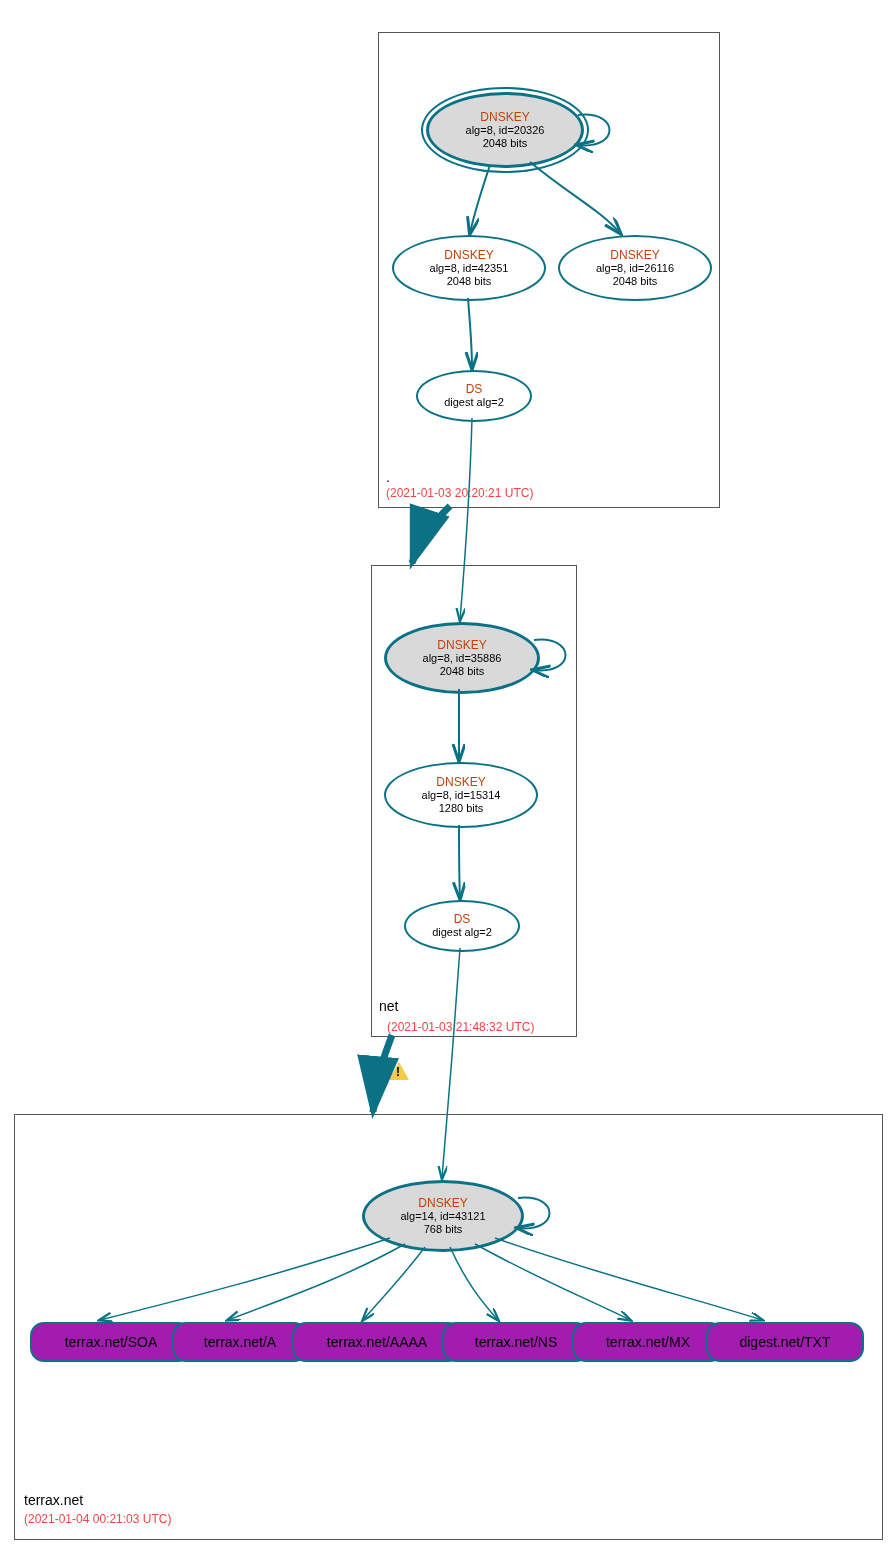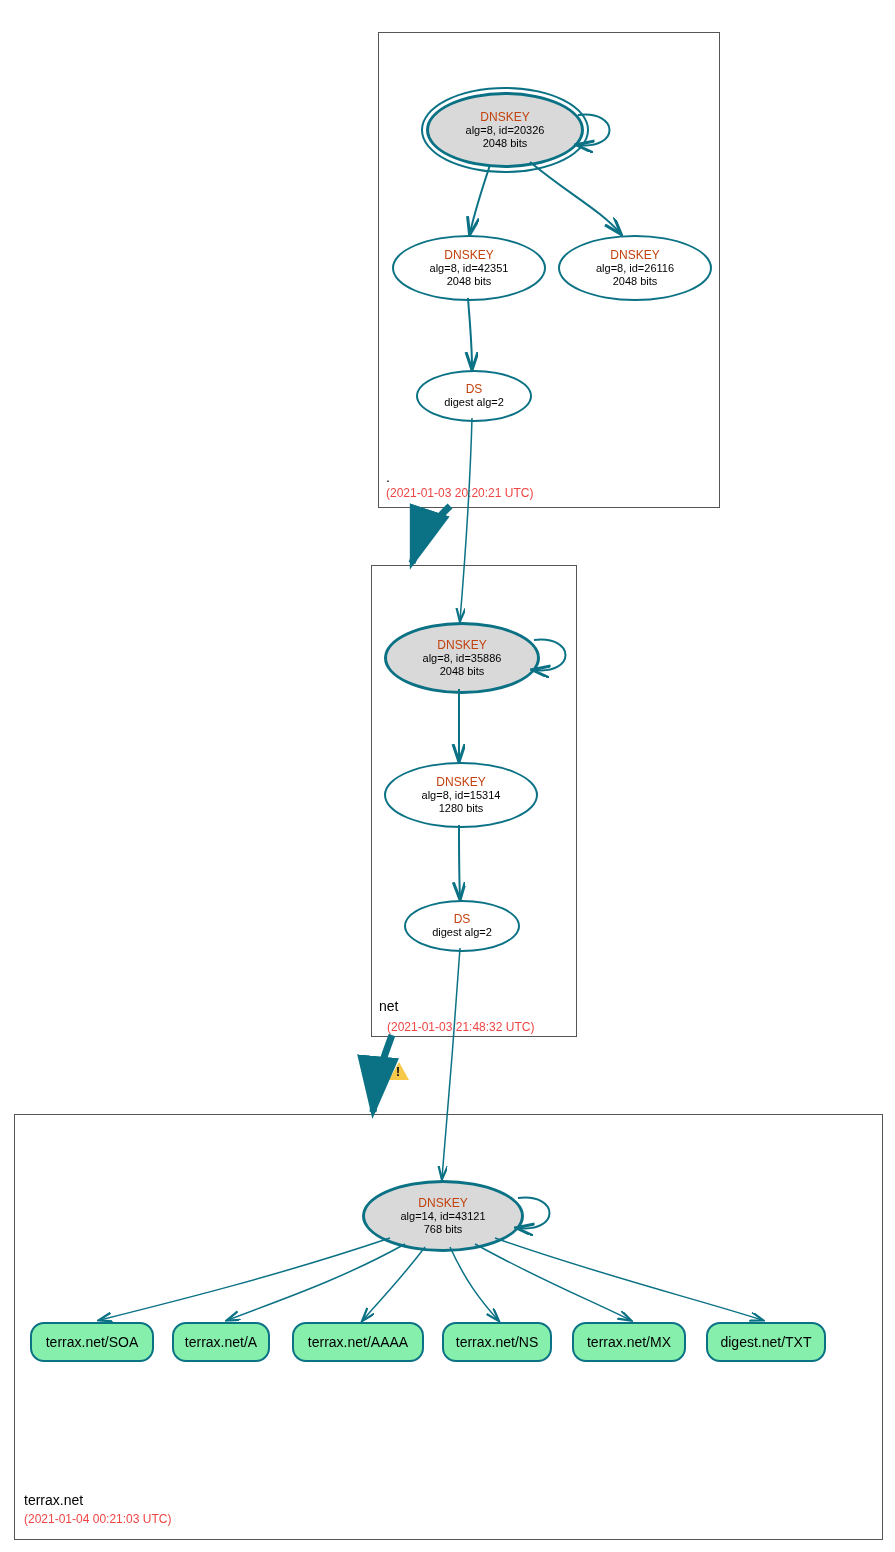--- a/index.html
+++ b/index.html
@@ -54,26 +54,26 @@
   }
   .node-sub {
     font-size: 11px;
     color: #000;
     line-height: 1.2;
   }
   .rrset {
     position: absolute;
     border: 2px solid #0b7285;
     border-radius: 14px;
-    background: #86efac;
+    background: #a21caf;
     font-size: 14px;
     display: flex;
     align-items: center;
     justify-content: center;
-    padding: 0 5px;
+    padding: 0 24px;
     height: 36px;
   }
   svg.edges {
     position: absolute;
     top: 0;
     left: 0;
     width: 895px;
     height: 1552px;
     pointer-events: none;
   }

